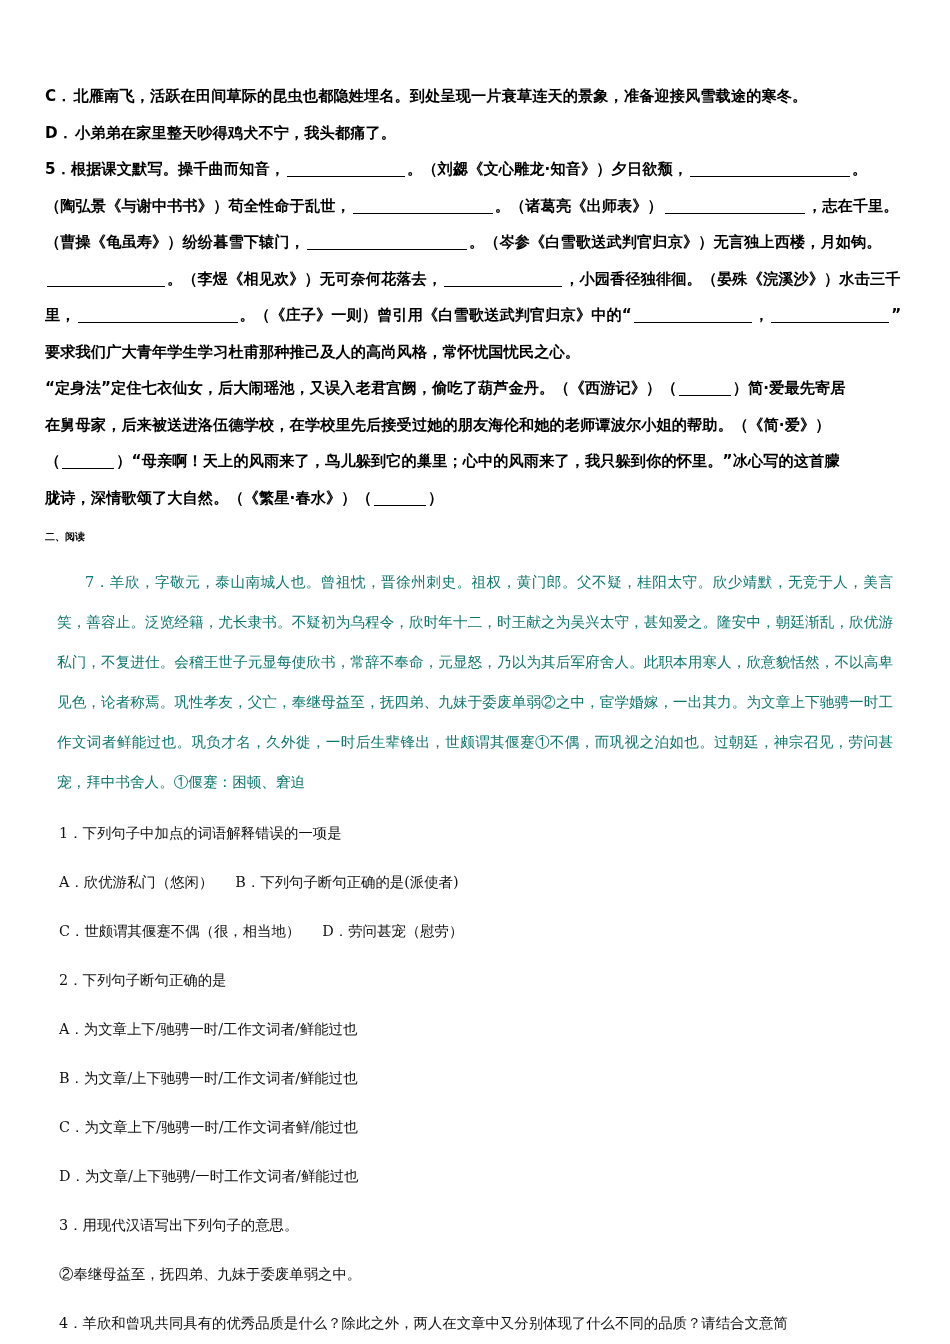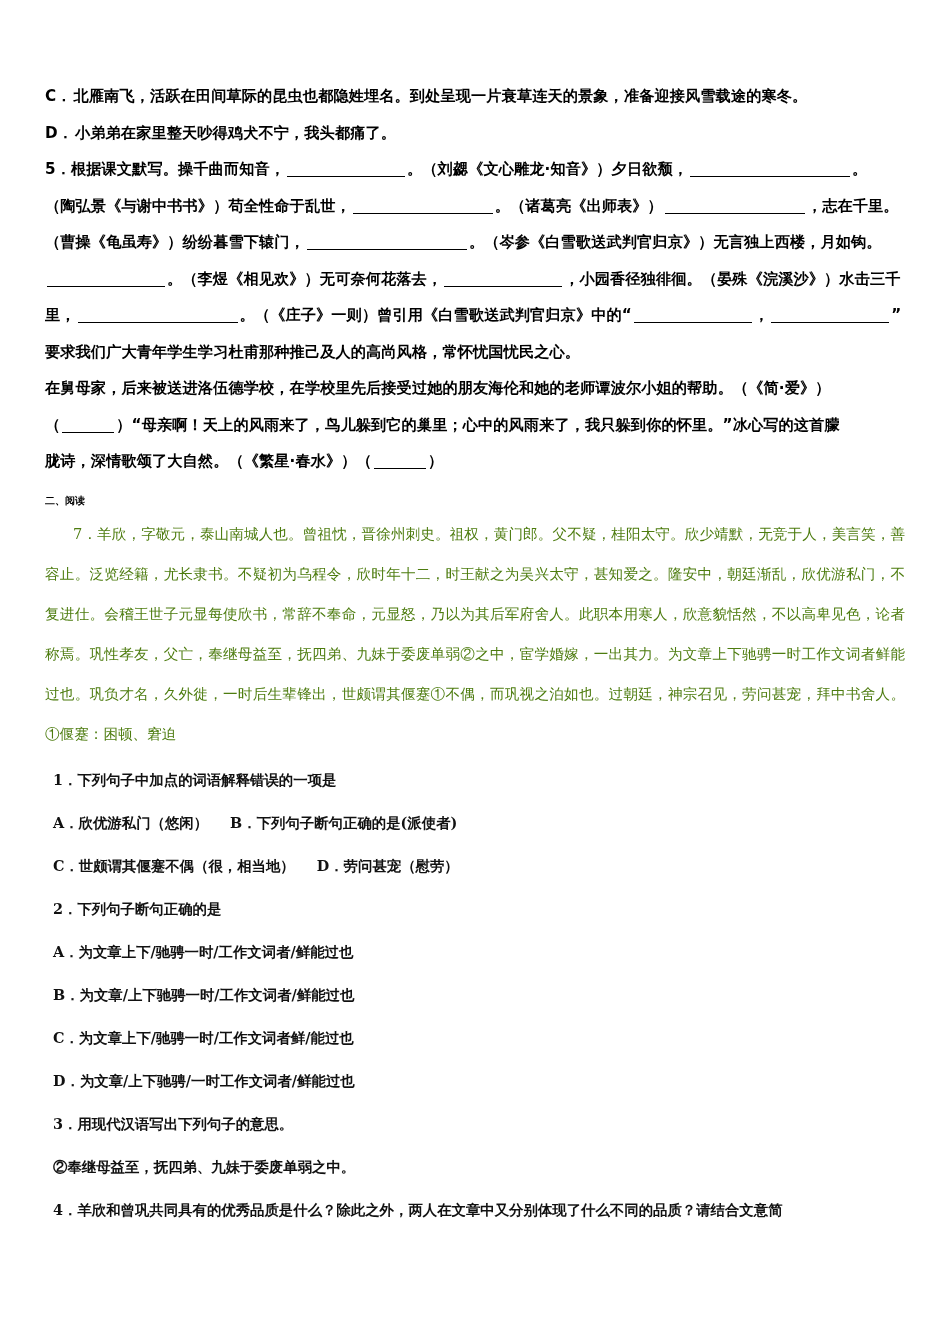--- a/index.html
+++ b/index.html
@@ -65,37 +65,36 @@
     margin: 8px 0 0 0;
   }
 
   
   .passage {
     font-family: "DejaVu Serif", "Liberation Serif", serif;
     font-size: 14.6px;
     line-height: 40px;
     text-align: justify;
     text-justify: inter-ideograph;
-    margin: 0;
+    margin: 12px;
     text-indent: 28px;
-    color: #4d7c0f;
+    color: #0f766e;
   }
 
   
   .q-block {
     font-family: "DejaVu Serif", "Liberation Serif", serif;
     font-size: 14.4px;
     line-height: 35px;
     color: #111;
   }
   .q-block p {
-    margin: 8px;
+    margin: 14px;
     text-align: justify;
     text-justify: inter-ideograph;
-    font-weight: bold;
   }
   .q-block .gap { display: inline-block; width: 22px; }
 </style>
 </head>
 <body>
 
 <div class="page">
 
   <div class="hei-block">
 
@@ -125,20 +124,23 @@
 
     <p>
       <span>里，</span><span class="blank b-xl"></span><span>。（《庄子》一则）曾引用《白雪歌送武判官归京》中的“</span><span class="blank b-md"></span><span>，</span><span class="blank b-md"></span><span>”</span>
     </p>
 
     <p>
       <span>要求我们广大青年学生学习杜甫那种推己及人的高尚风格，常怀忧国忧民之心。</span>
     </p>
 
 
+    <p>
+      <span>“定身法”定住七衣仙女，后大闹瑶池，又误入老君宫阙，偷吃了葫芦金丹。（《西游记》）（</span><span class="blank b-par"></span><span>）简·爱最先寄居</span>
+    </p>
 
     <p>
       <span>在舅母家，后来被送进洛伍德学校，在学校里先后接受过她的朋友海伦和她的老师谭波尔小姐的帮助。（《简·爱》）</span>
     </p>
 
     <p>
       <span>（</span><span class="blank b-par"></span><span>）“母亲啊！天上的风雨来了，鸟儿躲到它的巢里；心中的风雨来了，我只躲到你的怀里。”冰心写的这首朦</span>
     </p>
 
     <p>

